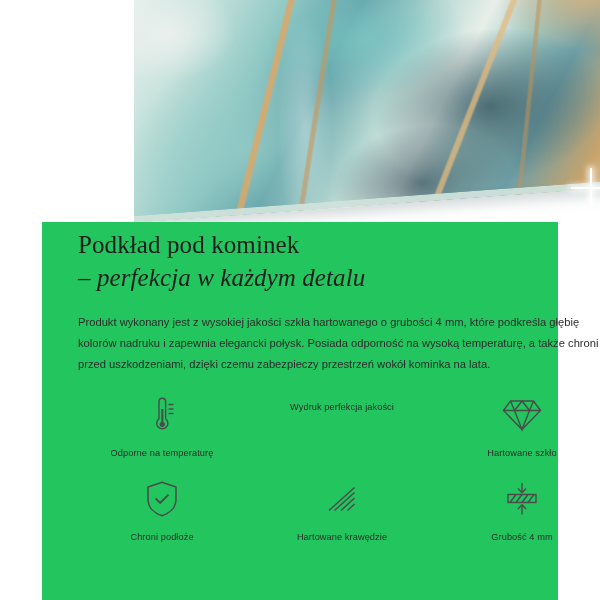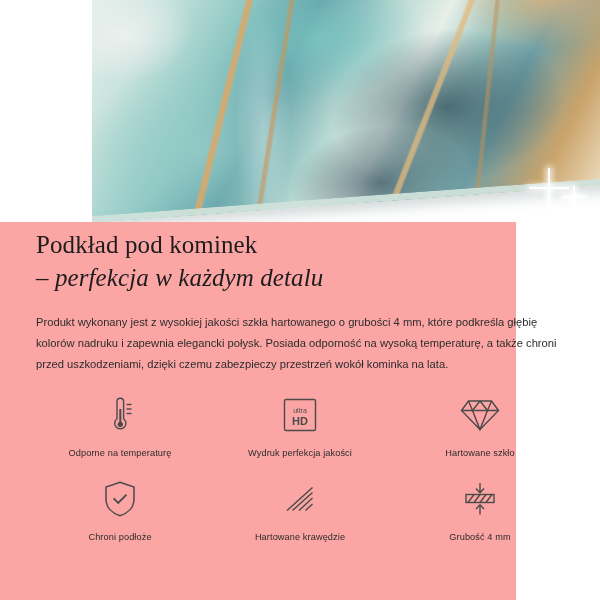--- a/index.html
+++ b/index.html
@@ -6,21 +6,22 @@
   html, body {
     width: 600px; height: 600px;
     background: #ffffff;
     font-family: "Liberation Sans", sans-serif;
     overflow: hidden;
   }
 
   .page {
     position: relative;
     width: 516px; height: 600px;
-    background: #fca5a5;
+    background: #22c55e;
+    margin-left: 42px;
   }
 
   
   .hero {
     position: absolute;
     top: 0; left: 0;
     width: 600px; height: 222px;
     overflow: hidden;
     background: #ffffff;
   }
@@ -177,27 +178,20 @@
           <line x1="17.3" y1="13" x2="17.3" y2="26.5" stroke-width="2"></line>
           <line x1="23.5" y1="8.5" x2="28.5" y2="8.5"></line>
           <line x1="23.5" y1="13" x2="28.5" y2="13"></line>
           <line x1="23.5" y1="17.5" x2="28.5" y2="17.5"></line>
         </svg>
       </span>
       <span class="feature-label">Odporne na temperaturę</span>
     </div>
 
     <div class="feature">
-      <span class="feature-icon">
-        <svg width="36" height="36" viewBox="0 0 36 36">
-          <rect x="2.5" y="2.5" width="31" height="31" rx="1.5" fill="none" stroke="#4a4a4a" stroke-width="1.4"></rect>
-          <text x="18" y="16" text-anchor="middle" font-family="Liberation Sans, sans-serif" font-size="7" fill="#4a4a4a">ultra</text>
-          <text x="18" y="28" text-anchor="middle" font-family="Liberation Sans, sans-serif" font-size="11" font-weight="bold" fill="#4a4a4a">HD</text>
-        </svg>
-      </span>
       <span class="feature-label">Wydruk perfekcja jakości</span>
     </div>
 
     <div class="feature">
       <span class="feature-icon">
         <svg width="40" height="34" viewBox="0 0 40 34" fill="none" stroke="#4a4a4a" stroke-width="1.4">
           <path d="M8.5 3h23l7 9.5L20 31.5 1.5 12.5z"></path>
           <path d="M1.5 12.5h37"></path>
           <path d="M8.5 3l4 9.5L20 31.5l7.5-19L31.5 3"></path>
           <path d="M12.5 12.5L20 3l7.5 9.5"></path>

